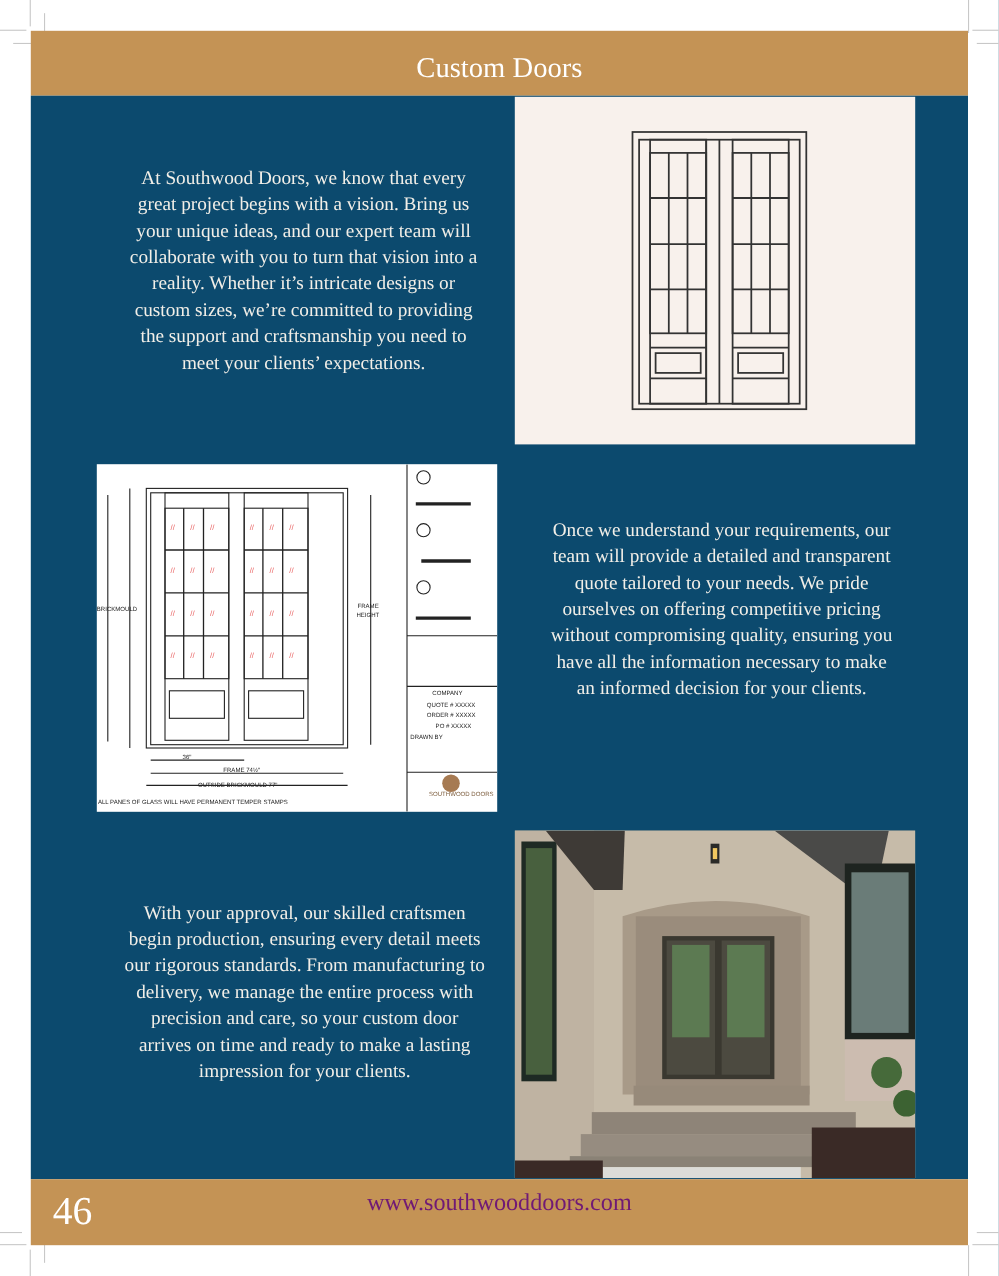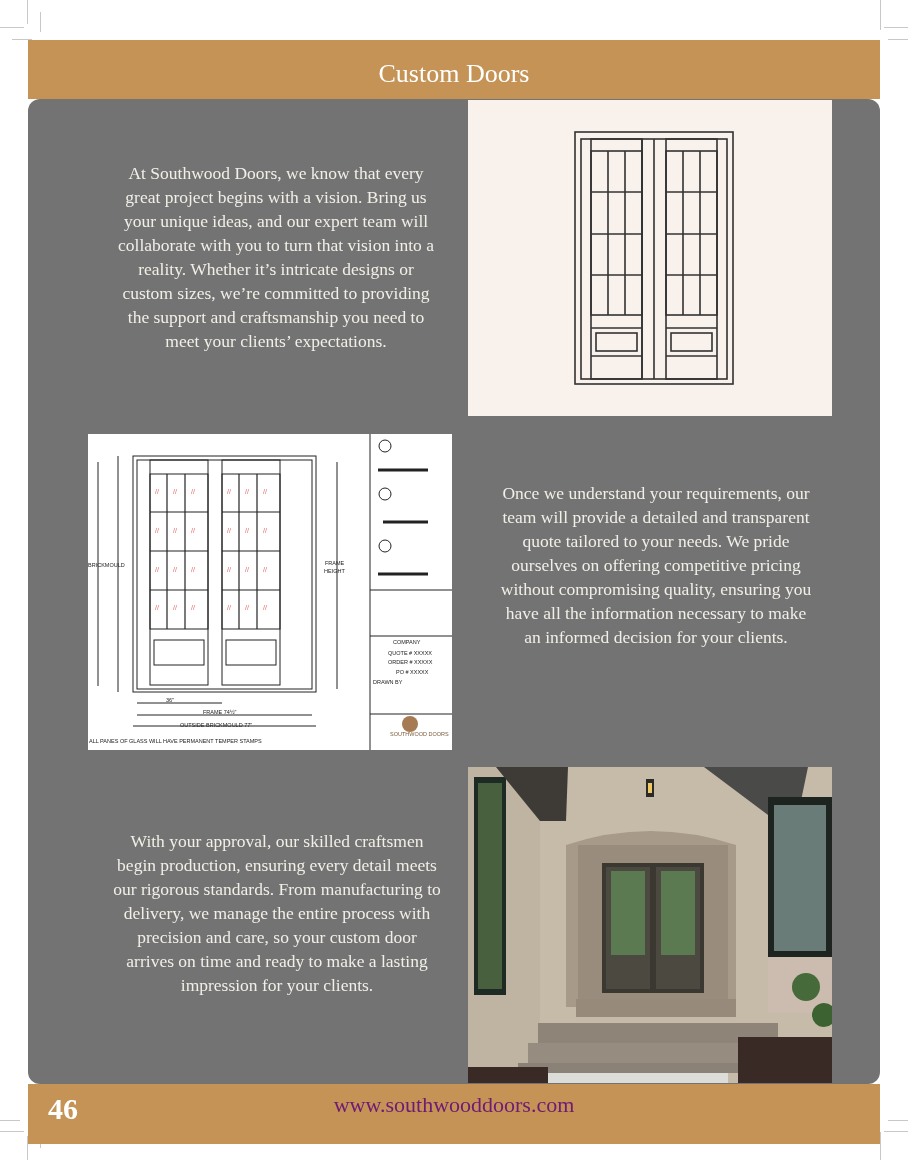--- a/index.html
+++ b/index.html
@@ -1,23 +1,23 @@
 <!DOCTYPE html>
 <html><head>
 <meta charset="utf-8">
 <style>
   html, body { margin:0; padding:0; }
   body { width:908px; height:1160px; background:#ffffff; position:relative; overflow:hidden; font-family:"Liberation Serif", "DejaVu Serif", serif; }
   .crop { position:absolute; background:#c8c8c8; }
-  .page { position:absolute; left:28px; top:40px; width:852px; height:1104px;padding-left:12px; }
+  .page { position:absolute; left:28px; top:28px; width:852px; height:1104px;padding-left:12px; }
   .header { position:absolute; left:0; top:0; width:852px; height:59px; background:#c49355; display:flex; align-items:center; justify-content:center; }
   .header-title { color:#ffffff; font-size:26px; margin-top:8px; }
-  .body { position:absolute; left:0; top:59px; width:852px; height:985px; background:#737373;border-radius:12px; }
+  .body { position:absolute; left:0; top:59px; width:852px; height:985px; background:#0c4a6e; }
   .footer { position:absolute; left:0; top:1044px; width:852px; height:60px; background:#c49355; }
-  .page-num { position:absolute; left:20px; top:8px; color:#ffffff; font-size:30px; font-weight:bold; }
+  .page-num { position:absolute; left:20px; top:8px; color:#ffffff; font-size:36px; font-weight:normal; }
   .url { position:absolute; left:0; right:0; top:8px; text-align:center; color:#701a75; font-size:22px; }
   .para { position:absolute; color:#f2efe8; font-size:17.5px; line-height:24px; text-align:center; }
   .img { position:absolute; overflow:hidden; }
   .sketch-bg { background:#f8f1ec; }
   .tech-bg { background:#ffffff; }
   .photo-bg { background:#b9ad9b; }
 </style>
 </head>
 <body>
 

